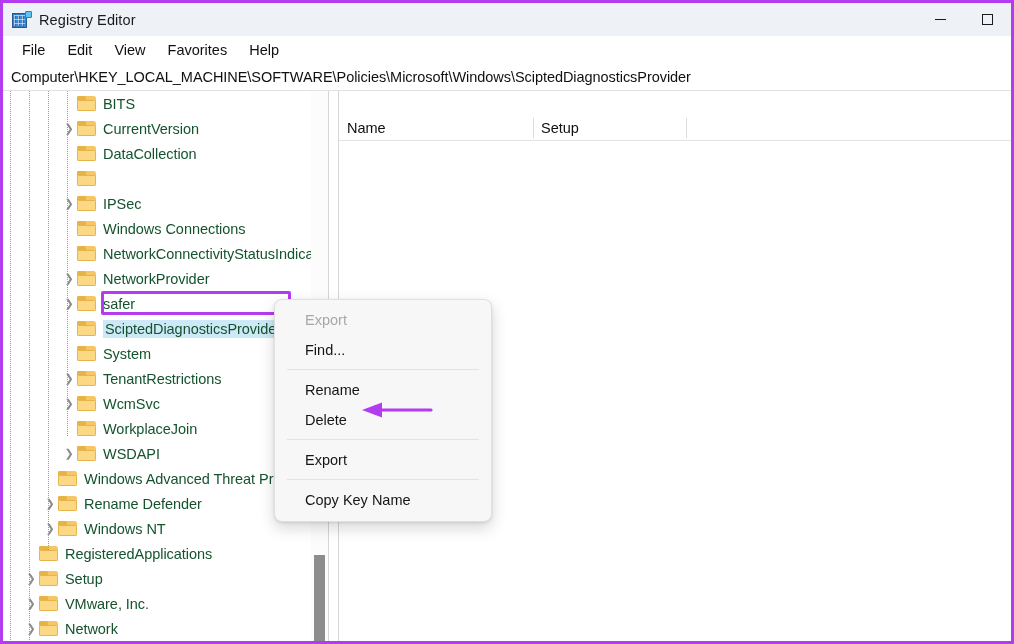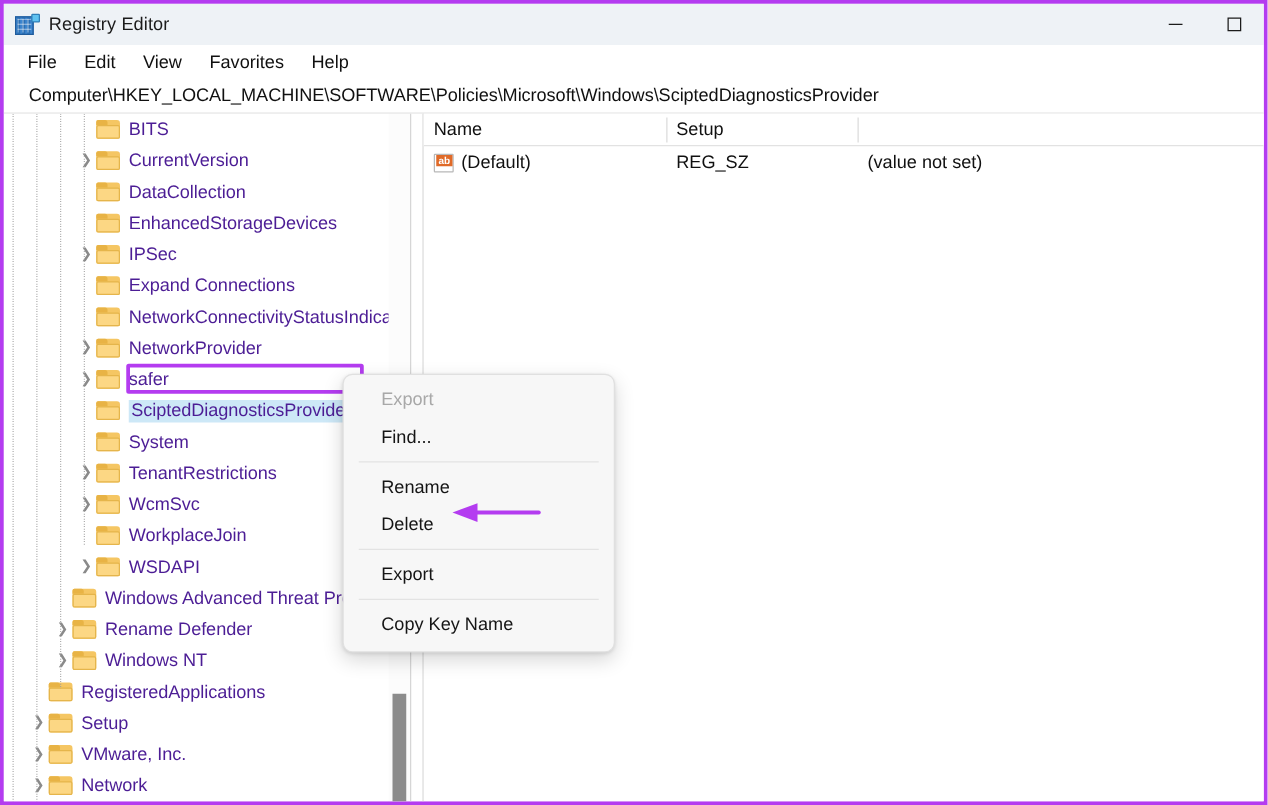--- a/index.html
+++ b/index.html
@@ -109,21 +109,21 @@
 
   
   #address-bar {
     position: absolute;
     left: 0; top: 60px;
     width: 1008px; height: 28px;
     background: #ffffff;
     border-bottom: 1px solid #e2e2e2;
     display: flex;
     align-items: center;
-    padding-left: 20px;
+    padding-left: 8px;
   }
   #address-text {
     font-size: 14.5px;
     color: #101010;
     white-space: nowrap;
     letter-spacing: -.05px;
   }
 
   
   #tree-pane {
@@ -201,21 +201,21 @@
   }
   .folder .front {
     position: absolute; left: 0; top: 4px;
     width: 19px; height: 11px;
     background: #fcd784;
     border: 1px solid #e5b54b;
     border-radius: 1.5px;
   }
   .tree-label {
     font-size: 14.5px;
-    color: #4c1d95;
+    color: #14532d;
     letter-spacing: -.05px;
   }
   .tree-row.selected .tree-label {
     background: #cde8f7;
   }
   .tree-row.selected .folder + .tree-label { padding: 1px 2px; }
 
   
   .dots-v {
     position: absolute;
@@ -234,20 +234,21 @@
     pointer-events: none;
     z-index: 40;
   }
 
   
   #values-header {
     position: relative;
     height: 26px;
     background: #ffffff;
     border-bottom: 1px solid #e2e2e2;
+    margin-top: 24px;
   }
   .vh-cell {
     position: absolute;
     top: 0; height: 26px;
     display: flex; align-items: center;
     font-size: 14.5px;
     color: #101010;
     padding-left: 8px;
   }
   .vh-sep {
@@ -404,41 +405,40 @@
         <div class="tree-label">DataCollection</div>
       </div>
       <div class="tree-row">
         <div class="indent" style="width: 58px;"></div>
         <div class="chev empty">❯</div>
         <div class="folder">
           <div class="back"></div>
           <div class="tab"></div>
           <div class="front"></div>
         </div>
-        <div class="tree-label">EnhancedStorageDevices</div>
       </div>
       <div class="tree-row">
         <div class="indent" style="width: 58px;"></div>
         <div class="chev">❯</div>
         <div class="folder">
           <div class="back"></div>
           <div class="tab"></div>
           <div class="front"></div>
         </div>
         <div class="tree-label">IPSec</div>
       </div>
       <div class="tree-row">
         <div class="indent" style="width: 58px;"></div>
         <div class="chev empty">❯</div>
         <div class="folder">
           <div class="back"></div>
           <div class="tab"></div>
           <div class="front"></div>
         </div>
-        <div class="tree-label">Expand Connections</div>
+        <div class="tree-label">Windows Connections</div>
       </div>
       <div class="tree-row">
         <div class="indent" style="width: 58px;"></div>
         <div class="chev empty">❯</div>
         <div class="folder">
           <div class="back"></div>
           <div class="tab"></div>
           <div class="front"></div>
         </div>
         <div class="tree-label">NetworkConnectivityStatusIndicator</div>
@@ -609,32 +609,20 @@
 
   <div id="splitter"></div>
 
   <div id="values-pane">
     <div id="values-header">
       <div class="vh-cell" style="left:0;  width:194px;">Name</div>
       <div class="vh-sep" style="left:194px;"></div>
       <div class="vh-cell" style="left:194px; width:153px;">Setup</div>
       <div class="vh-sep" style="left:347px;"></div>
     </div>
-    <div id="values-rows">
-        <div class="value-row">
-          <div class="val-name">
-            <span class="ab-icon">
-              <span class="ab-text">ab</span>
-            </span>
-            <span>(Default)</span>
-          </div>
-          <div class="val-type">REG_SZ</div>
-          <div class="val-data">(value not set)</div>
-        </div>
-      </div>
   </div>
 
   <div id="context-menu">
       <div class="cm-item disabled">
         <span>Export</span>
       </div>
       <div class="cm-item">
         <span>Find...</span>
       </div>
       <div class="cm-sep"></div>

